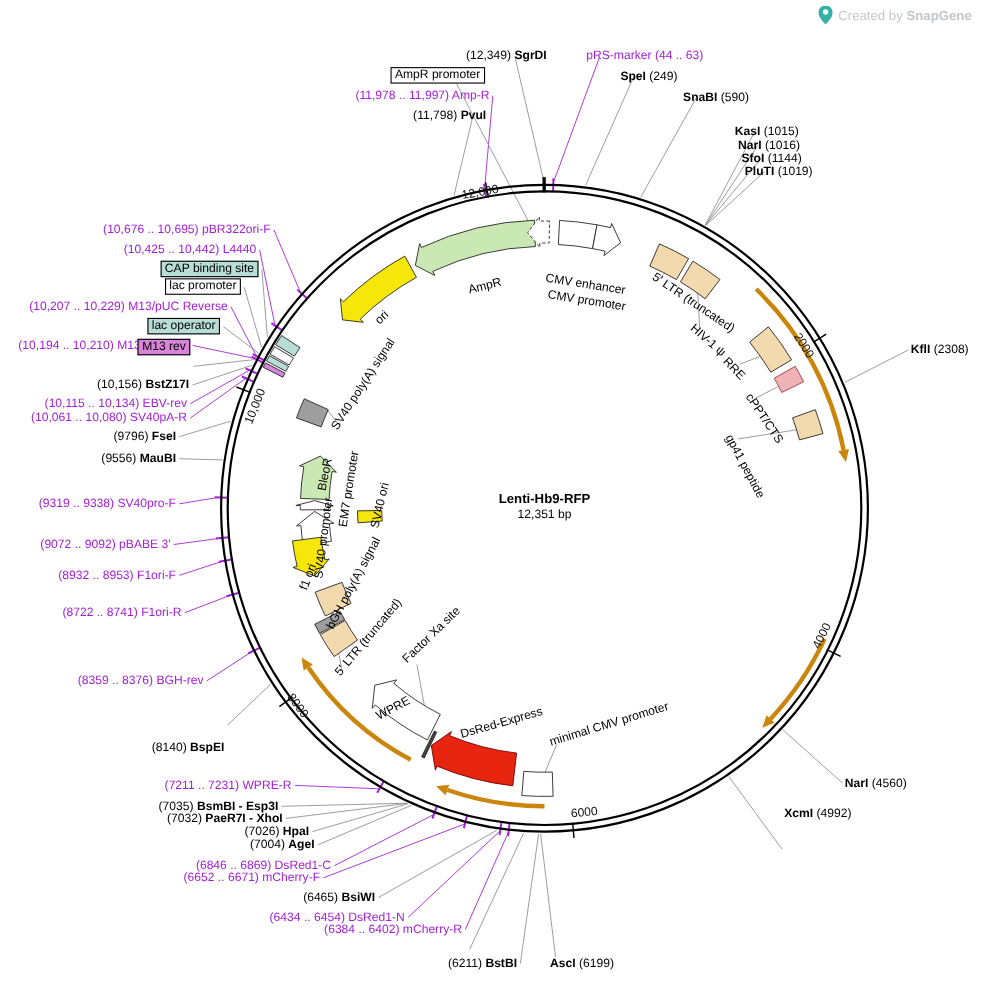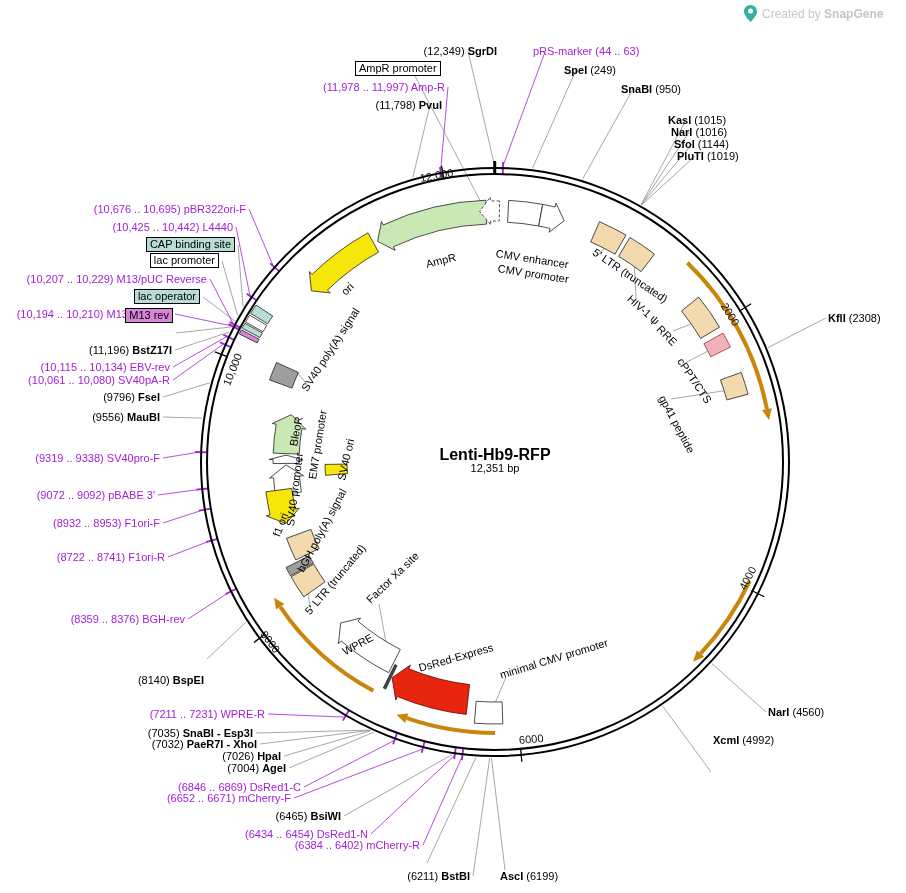--- a/index.html
+++ b/index.html
@@ -13,21 +13,21 @@
   .ra{}
   .purple{color:var(--purple,#A320D6)}
   .boxed{position:absolute;font-size:11px;line-height:13px;border:1px solid #000;
          padding:0 3px;background:#fff;white-space:nowrap}
   .teal-bg{background:var(--teal,#B8DCD6)}
   .magenta-bg{background:var(--magenta,#D884D8)}
   .rot{position:absolute;font-size:11px;line-height:12px;white-space:nowrap;
        transform-origin:0 50%;color:#000}
   .tick{position:absolute;font-size:11px;line-height:12px;white-space:nowrap;
         transform-origin:0 50%;color:#111}
-  .ctitle{position:absolute;transform:translateX(-50%);font-weight:bold;font-size:16px;white-space:nowrap}
+  .ctitle{position:absolute;transform:translateX(-50%);font-weight:bold;font-size:12px;white-space:nowrap}
   .csize{position:absolute;transform:translateX(-50%);font-size:11px;white-space:nowrap}
   .wm{position:absolute;left:744px;top:5px;font-size:12px;color:#C6C6C6;
       display:flex;align-items:center;gap:5px;white-space:nowrap}
   .wm b{color:#BFC7CC;font-weight:bold}
 </style>
 </head>
 <body>
 
 <div id="stage">
   <svg id="map-svg" width="906" height="893" viewBox="0 0 906 893">
@@ -170,52 +170,52 @@
   <div class="tick" style="left:263px;top:626px;transform:rotate(53deg)">8000</div>
   <div class="tick" style="left:226px;top:379px;transform:rotate(-68deg)">10,000</div>
 
   <div class="lbl ra" style="right:409px;top:45px"><span>(12,349)</span> <b>SgrDI</b></div>
   <div class="lbl ra purple" style="right:461px;top:81px"><span>(11,978 .. 11,997)</span> <span>Amp-R</span></div>
   <div class="lbl ra" style="right:464px;top:99px"><span>(11,798)</span> <b>PvuI</b></div>
   <div class="boxed" style="left:355px;top:61px">AmpR promoter</div>
 
   <div class="lbl purple" style="left:533px;top:45px"><span>pRS-marker</span> <span>(44 .. 63)</span></div>
   <div class="lbl" style="left:564px;top:64px"><b>SpeI</b> <span>(249)</span></div>
-  <div class="lbl" style="left:621px;top:83px"><b>SnaBI</b> <span>(950)</span></div>
+  <div class="lbl" style="left:621px;top:83px"><b>SnaBI</b> <span>(590)</span></div>
   <div class="lbl" style="left:668px;top:114px"><b>KasI</b> <span>(1015)</span></div>
   <div class="lbl" style="left:671px;top:126px"><b>NarI</b> <span>(1016)</span></div>
   <div class="lbl" style="left:674px;top:138px"><b>SfoI</b> <span>(1144)</span></div>
   <div class="lbl" style="left:677px;top:150px"><b>PluTI</b> <span>(1019)</span></div>
   <div class="lbl" style="left:828px;top:312px"><b>KflI</b> <span>(2308)</span></div>
   <div class="lbl" style="left:768px;top:706px"><b>NarI</b> <span>(4560)</span></div>
   <div class="lbl" style="left:713px;top:734px"><b>XcmI</b> <span>(4992)</span></div>
   <div class="lbl" style="left:500px;top:870px"><b>AscI</b> <span>(6199)</span></div>
 
   <div class="lbl ra purple" style="right:660px;top:203px"><span>(10,676 .. 10,695)</span> <span>pBR322ori-F</span></div>
   <div class="lbl ra purple" style="right:673px;top:221px"><span>(10,425 .. 10,442)</span> <span>L4440</span></div>
   <div class="boxed teal-bg" style="right:671px;top:237px">CAP binding site</div>
   <div class="boxed" style="right:687px;top:253px">lac promoter</div>
   <div class="lbl ra purple" style="right:699px;top:273px"><span>(10,207 .. 10,229)</span> <span>M13/pUC Reverse</span></div>
   <div class="boxed teal-bg" style="right:706px;top:289px">lac operator</div>
   <div class="lbl ra purple" style="right:734px;top:308px"><span>(10,194 .. 10,210)</span> <span>M13 Reverse</span></div>
   <div class="boxed magenta-bg" style="right:733px;top:308px">M13 rev</div>
-  <div class="lbl ra" style="right:734px;top:344px"><span>(11,196)</span> <b>BstZ17I</b></div>
+  <div class="lbl ra" style="right:734px;top:344px"><span>(10,156)</span> <b>BstZ17I</b></div>
   <div class="lbl ra purple" style="right:736px;top:361px"><span>(10,115 .. 10,134)</span> <span>EBV-rev</span></div>
   <div class="lbl ra purple" style="right:736px;top:374px"><span>(10,061 .. 10,080)</span> <span>SV40pA-R</span></div>
   <div class="lbl ra" style="right:746px;top:391px"><span>(9796)</span> <b>FseI</b></div>
   <div class="lbl ra" style="right:746px;top:411px"><span>(9556)</span> <b>MauBI</b></div>
   <div class="lbl ra purple" style="right:746px;top:452px"><span>(9319 .. 9338)</span> <span>SV40pro-F</span></div>
   <div class="lbl ra purple" style="right:751px;top:489px"><span>(9072 .. 9092)</span> <span>pBABE 3'</span></div>
   <div class="lbl ra purple" style="right:746px;top:517px"><span>(8932 .. 8953)</span> <span>F1ori-F</span></div>
   <div class="lbl ra purple" style="right:741px;top:551px"><span>(8722 .. 8741)</span> <span>F1ori-R</span></div>
   <div class="lbl ra purple" style="right:721px;top:613px"><span>(8359 .. 8376)</span> <span>BGH-rev</span></div>
   <div class="lbl ra" style="right:702px;top:674px"><span>(8140)</span> <b>BspEI</b></div>
 
   <div class="lbl ra purple" style="right:641px;top:708px"><span>(7211 .. 7231)</span> <span>WPRE-R</span></div>
-  <div class="lbl ra" style="right:653px;top:727px"><span>(7035)</span> <b>SnaBI - Esp3I</b></div>
+  <div class="lbl ra" style="right:653px;top:727px"><span>(7035)</span> <b>BsmBI - Esp3I</b></div>
   <div class="lbl ra" style="right:649px;top:738px"><span>(7032)</span> <b>PaeR7I - XhoI</b></div>
   <div class="lbl ra" style="right:625px;top:750px"><span>(7026)</span> <b>HpaI</b></div>
   <div class="lbl ra" style="right:620px;top:762px"><span>(7004)</span> <b>AgeI</b></div>
   <div class="lbl ra purple" style="right:605px;top:781px"><span>(6846 .. 6869)</span> <span>DsRed1-C</span></div>
   <div class="lbl ra purple" style="right:615px;top:792px"><span>(6652 .. 6671)</span> <span>mCherry-F</span></div>
   <div class="lbl ra" style="right:565px;top:810px"><span>(6465)</span> <b>BsiWI</b></div>
   <div class="lbl ra purple" style="right:538px;top:828px"><span>(6434 .. 6454)</span> <span>DsRed1-N</span></div>
   <div class="lbl ra purple" style="right:486px;top:839px"><span>(6384 .. 6402)</span> <span>mCherry-R</span></div>
   <div class="lbl ra" style="right:482px;top:897px"><span>(6302)</span> <b>FspAI</b></div>
   <div class="lbl ra" style="right:436px;top:870px"><span>(6211)</span> <b>BstBI</b></div>

